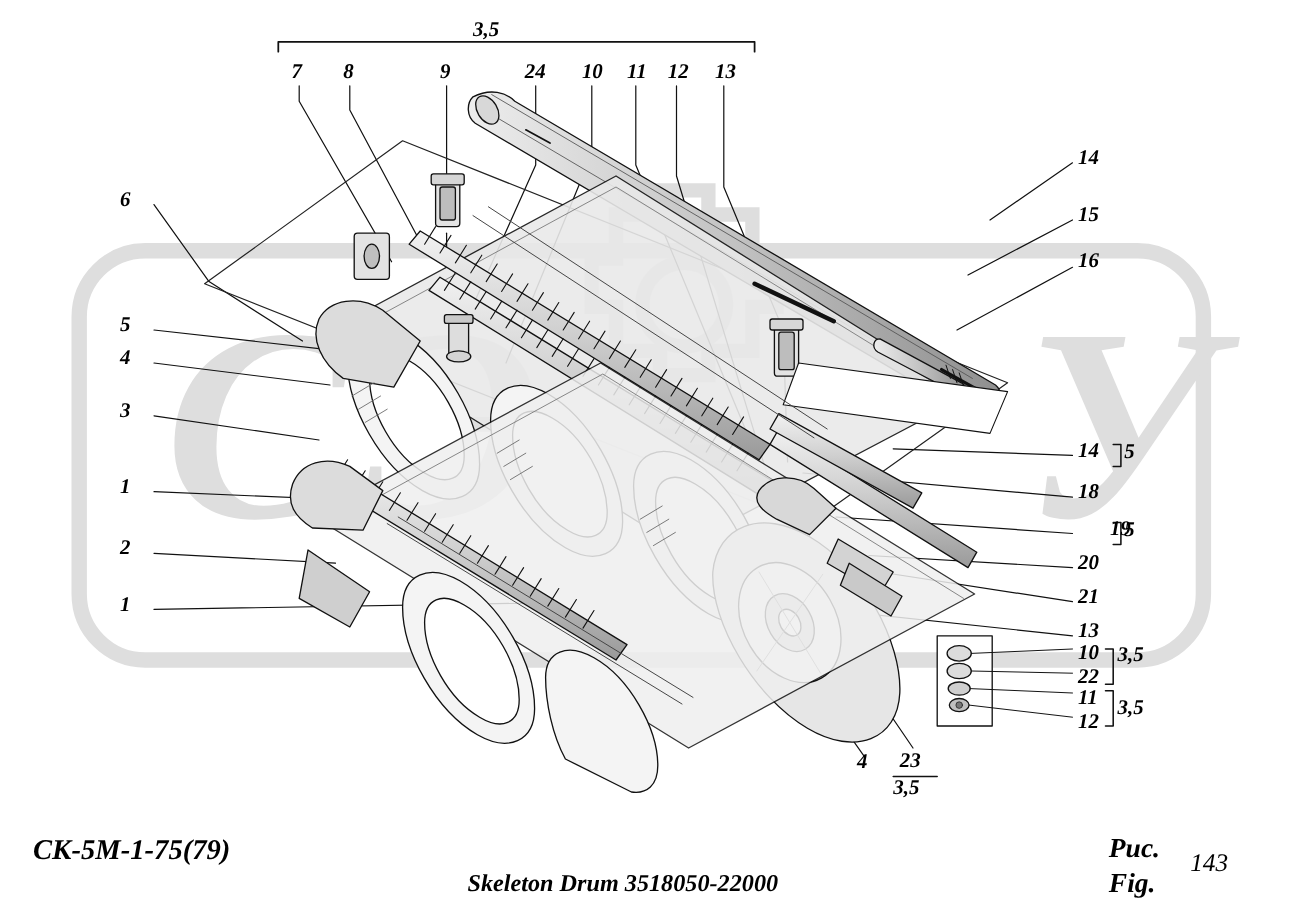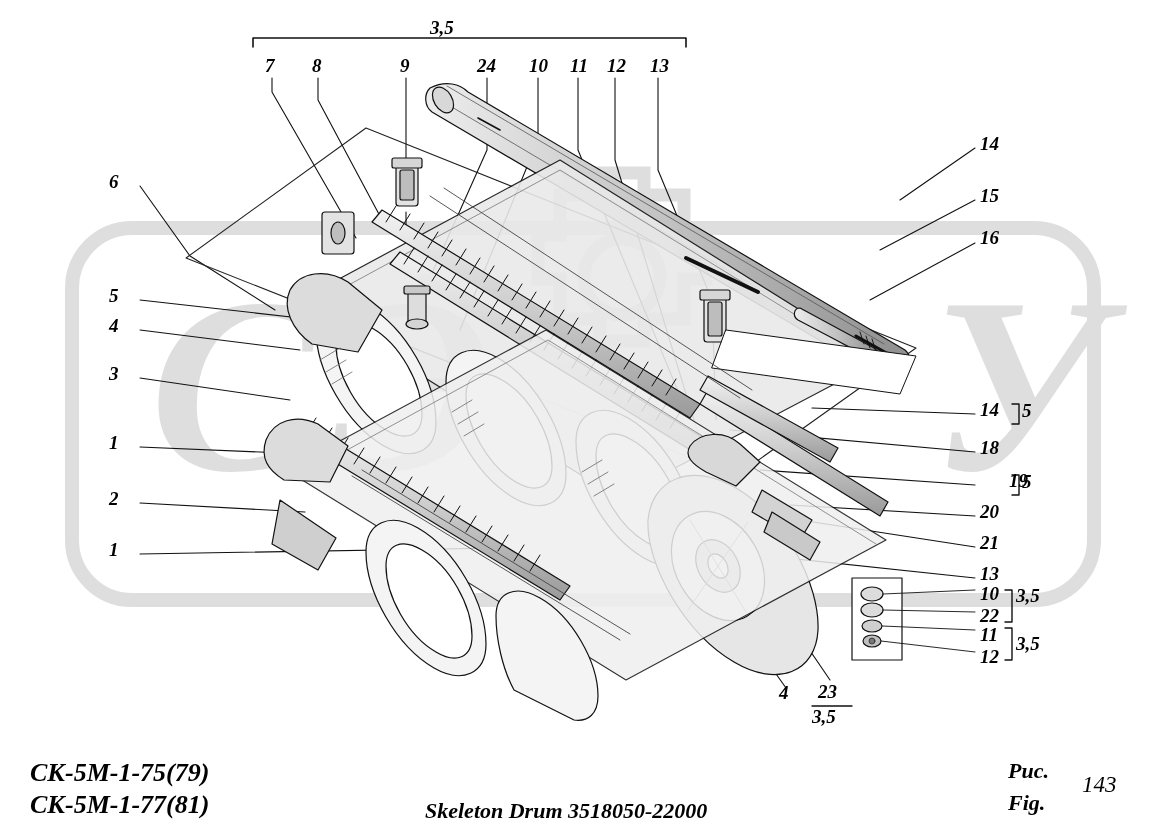--- a/index.html
+++ b/index.html
@@ -66,21 +66,21 @@
     font-weight: bold;
     font-size: 22px;
     color: #000;
     white-space: nowrap;
   }
   .caption-right {
     position: absolute;
     font-family: "Liberation Serif", serif;
     font-style: italic;
     font-weight: bold;
-    font-size: 22px;
+    font-size: 25px;
     color: #000;
     white-space: nowrap;
   }
   .fig-number {
     position: absolute;
     font-family: "Liberation Serif", serif;
     font-style: italic;
     font-weight: normal;
     font-size: 23px;
     color: #000;
@@ -448,21 +448,20 @@
   <div class="callout" style="left:980px; top:625px;">11</div>
   <div class="callout" style="left:980px; top:647px;">12</div>
   <div class="callout" style="left:1016px; top:586px;">3,5</div>
   <div class="callout" style="left:1016px; top:634px;">3,5</div>
 
   <div class="callout" style="left:779px; top:683px;">4</div>
   <div class="callout" style="left:818px; top:682px;">23</div>
   <div class="callout" style="left:812px; top:707px;">3,5</div>
 
   <div class="caption-left" style="top:758px;">СК-5М-1-75(79)</div>
-  <div class="caption-left" style="top:790px;">СК-5М-1-77(81)</div>
-
-  <div class="caption-center" style="left:425px; top:790px;margin-top:8px;">Skeleton Drum 3518050-22000</div>
+
+  <div class="caption-center" style="left:425px; top:790px;">Skeleton Drum 3518050-22000</div>
 
   <div class="caption-right" style="left:1008px; top:758px;">Рис.</div>
   <div class="caption-right" style="left:1008px; top:790px;">Fig.</div>
   <div class="fig-number" style="left:1082px; top:772px;">143</div>
 
 </div>
 
 </body></html>

